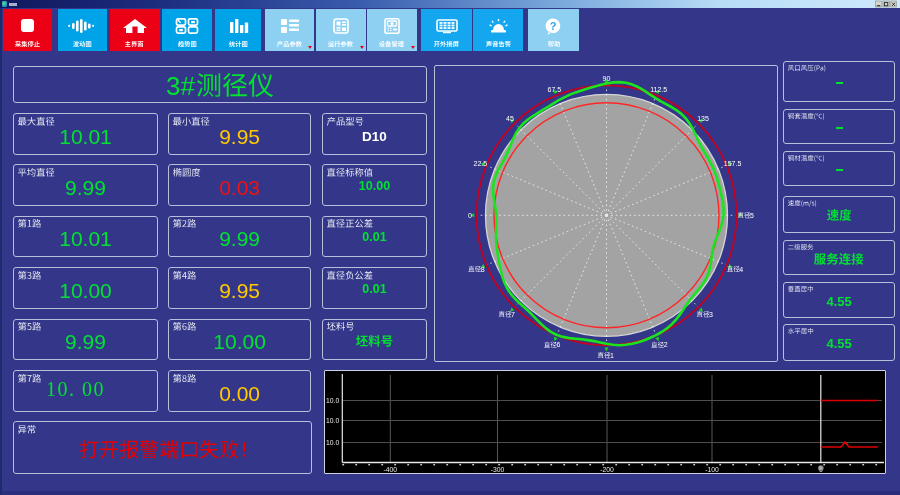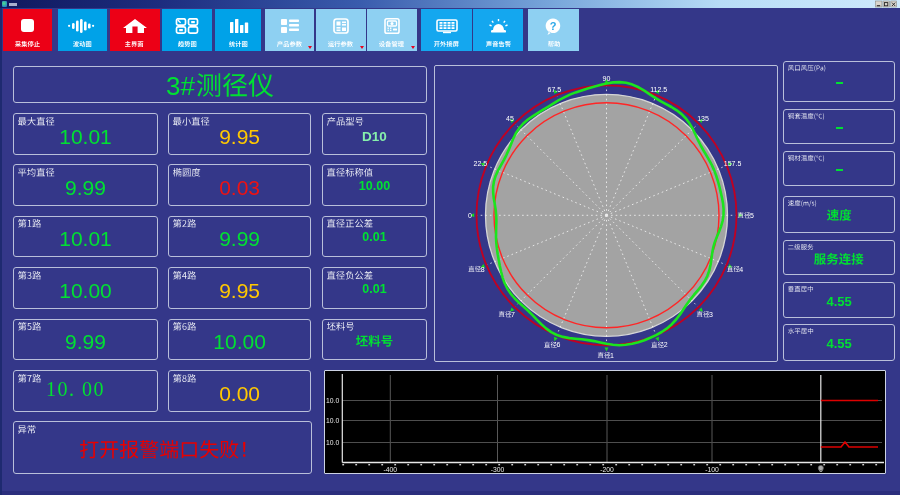--- a/index.html
+++ b/index.html
@@ -372,21 +372,21 @@
 <span style="position:absolute;left:167.7px;top:124.5px;width:143.8px;text-align:center;font:21px 'Liberation Sans';color:#ffc800">9.95</span>
 <div style="position:absolute;left:322px;top:113px;width:105px;height:41.5px;border:1.4px solid #b9bfda;border-radius:3px;box-sizing:border-box;"></div>
 <svg style="position:absolute;left:325.0px;top:114.6px;overflow:visible;" width="40.3" height="12.6">
     <g fill="#f0f2f8" transform="translate(1.67,9.82)">
       <use href="#g41" transform="translate(0.00,0) scale(0.00930,-0.00930)"></use>
       <use href="#g42" transform="translate(9.30,0) scale(0.00930,-0.00930)"></use>
       <use href="#g43" transform="translate(18.60,0) scale(0.00930,-0.00930)"></use>
       <use href="#g44" transform="translate(27.90,0) scale(0.00930,-0.00930)"></use>
     </g>
   </svg>
-<span style="position:absolute;left:322px;top:129px;width:105px;text-align:center;font:bold 13.5px 'Liberation Sans';color:#86efac">D10</span>
+<span style="position:absolute;left:322px;top:129px;width:105px;text-align:center;font:bold 13.5px 'Liberation Sans';color:#ffffff">D10</span>
 <div style="position:absolute;left:13px;top:164.4px;width:145px;height:41.5px;border:1.4px solid #b9bfda;border-radius:3px;box-sizing:border-box;"></div>
 <svg style="position:absolute;left:16.0px;top:166.0px;overflow:visible;" width="40.3" height="12.6">
     <g fill="#f0f2f8" transform="translate(1.52,9.82)">
       <use href="#g45" transform="translate(0.00,0) scale(0.00930,-0.00930)"></use>
       <use href="#g46" transform="translate(9.30,0) scale(0.00930,-0.00930)"></use>
       <use href="#g39" transform="translate(18.60,0) scale(0.00930,-0.00930)"></use>
       <use href="#g35" transform="translate(27.90,0) scale(0.00930,-0.00930)"></use>
     </g>
   </svg>
 <span style="position:absolute;left:13px;top:175.9px;width:145px;text-align:center;font:21px 'Liberation Sans';color:#00e132">9.99</span>

